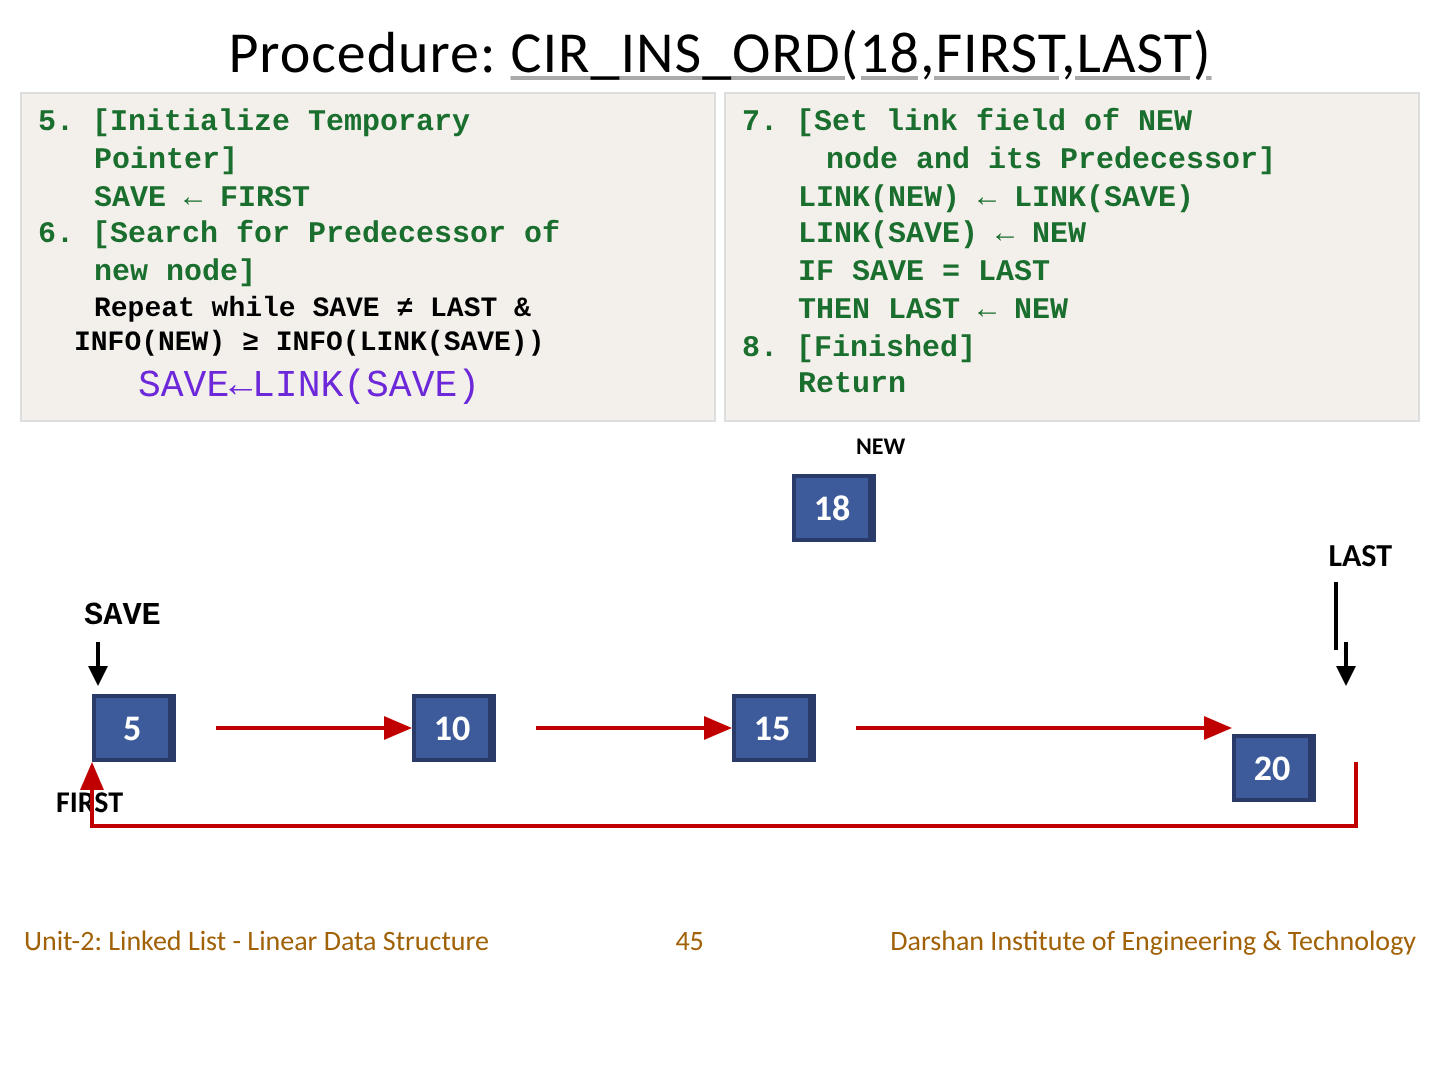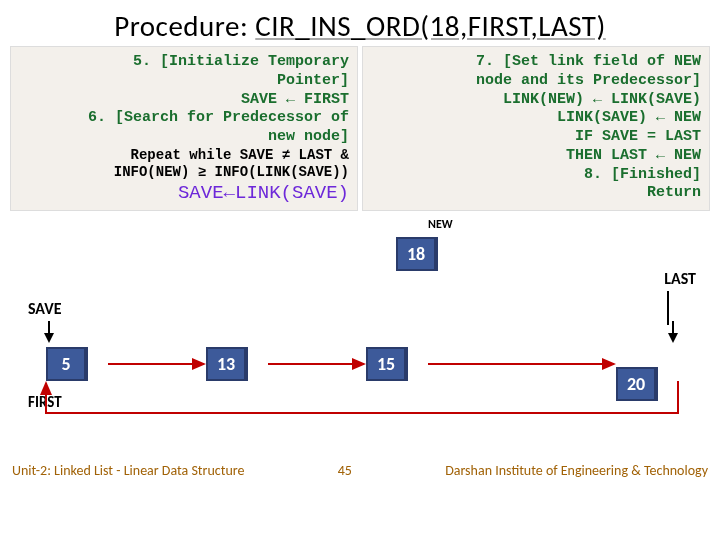--- a/index.html
+++ b/index.html
@@ -6,37 +6,37 @@
 body {
   width: 720px; height: 540px;
   font-family: "Segoe UI", Calibri, Arial, sans-serif;
   background: #fff; color: #000;
 }
 .title {
   font-size: 29px; text-align: center;
   padding: 8px 0 2px 0; letter-spacing: 0.5px;
 }
 .title .u { text-decoration: underline; text-decoration-color: #aaa; }
-.cols { display: flex; gap: 4px; padding: 0 10px; text-align: right; }
+.cols { display: flex; gap: 4px; padding: 0 10px; }
 .col {
   flex: 1; background: #f3f0eb; padding: 6px 8px;
   border: 1px solid #ddd;
 }
 .step { color: #1a6e2e; font-family: "Consolas","Courier New",monospace;
   font-weight: bold; font-size: 15px; line-height: 1.25; }
 .sub1 { padding-left: 28px; }
 .sub2 { padding-left: 42px; }
 .rep { font-family: "Consolas","Courier New",monospace;
   font-weight: bold; font-size: 14px; line-height: 1.25; color: #000; padding-left: 28px; }
 .saveexpr { font-family: Liberation Mono, monospace; font-size: 19px;
   padding-left: 50px; color: #6d28d9; }
 .diagram { position: relative; height: 245px; margin-top: 6px; }
 .newlbl { position: absolute; left: 428px; top: 0px; font-weight: bold; font-size: 12px; }
 .lastlbl { position: absolute; right: 24px; top: 52px; font-weight: bold; font-size: 16px; }
-.savelbl { position: absolute; left: 28px; top: 82px; font-weight: bold; font-size: 16px; }
+.savelbl { position: absolute; left: 42px; top: 82px; font-weight: bold; font-size: 16px; font-family: Liberation Mono, monospace; }
 .firstlbl { position: absolute; left: 28px; top: 176px; font-weight: bold; font-size: 15px; }
 .node {
   position: absolute; width: 42px; height: 34px;
   border: 2px solid #2a3b6a; background: #fff;
   display: flex;
 }
 .cell-v { width: 38px; border-right: 2px solid #2a3b6a; background:#3d5a9a;
   color:#fff; font-weight:bold; font-size:18px; display:flex;
   align-items:center; justify-content:center; }
 .cell-p { flex:1; }
@@ -88,21 +88,21 @@
   <div class="node" style="left:396px; top:20px;">
     <div class="cell-v">18</div>
     <div class="cell-p"></div>
   </div>
 
   <div class="node" style="left:46px; top:130px;">
     <div class="cell-v">5</div>
     <div class="cell-p"></div>
   </div>
   <div class="node" style="left:206px; top:130px;">
-    <div class="cell-v">13</div>
+    <div class="cell-v">10</div>
     <div class="cell-p"></div>
   </div>
   <div class="node" style="left:366px; top:130px;">
     <div class="cell-v">15</div>
     <div class="cell-p"></div>
   </div>
   <div class="node" style="left:616px; top:130px;margin-top:20px;">
     <div class="cell-v">20</div>
     <div class="cell-p"></div>
   </div>

